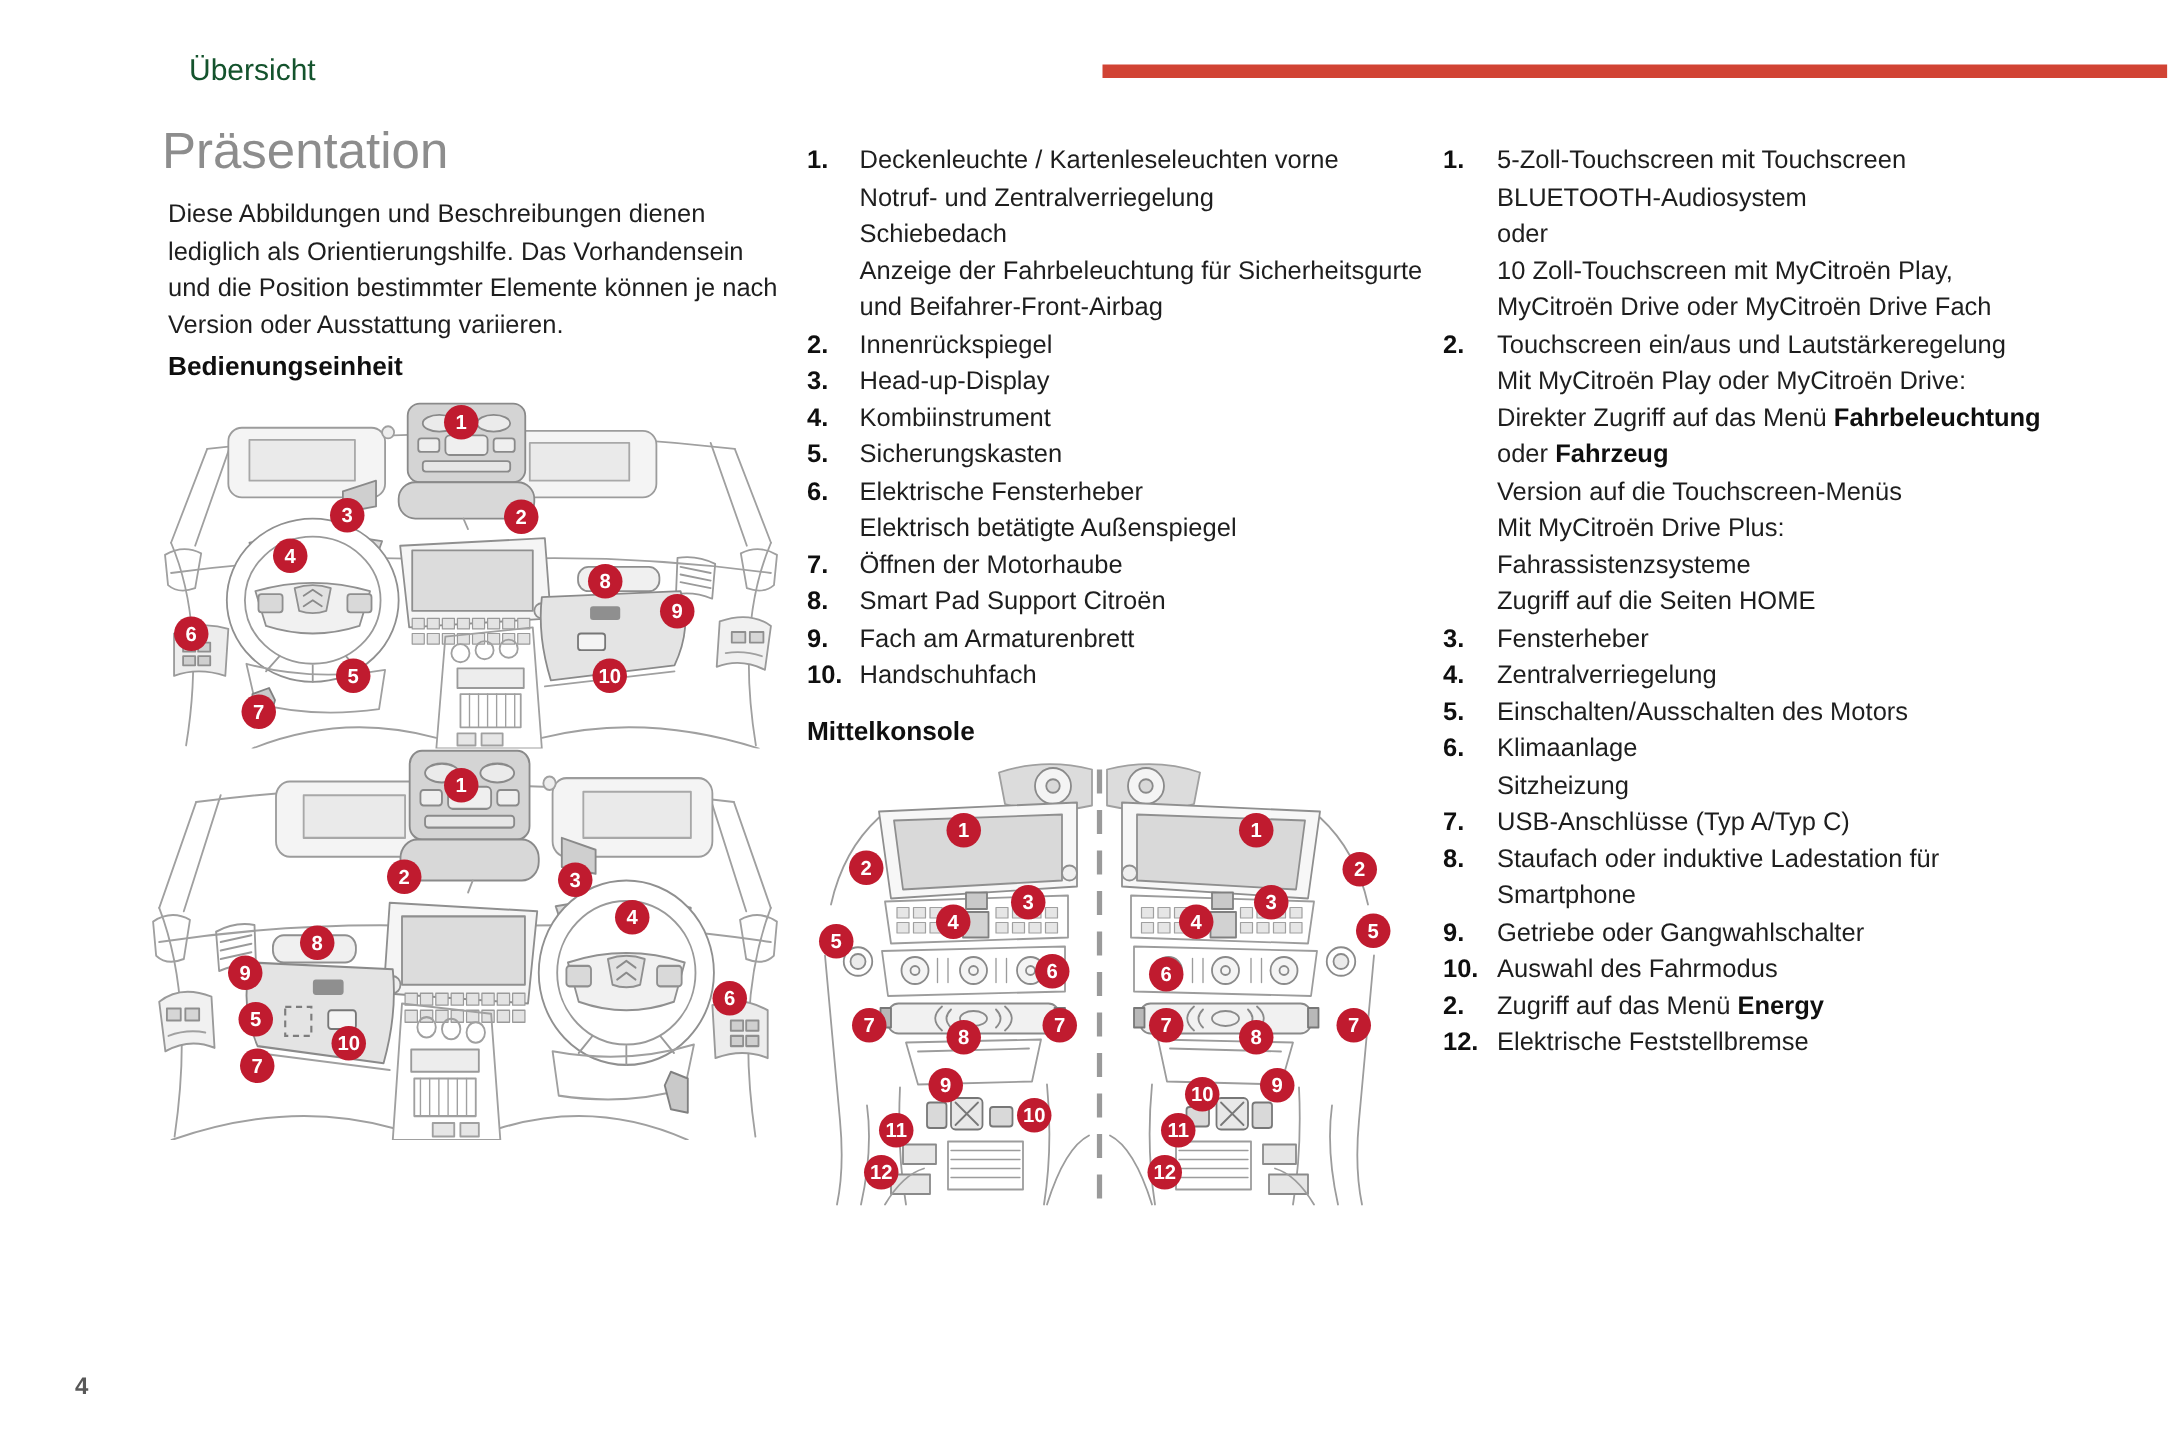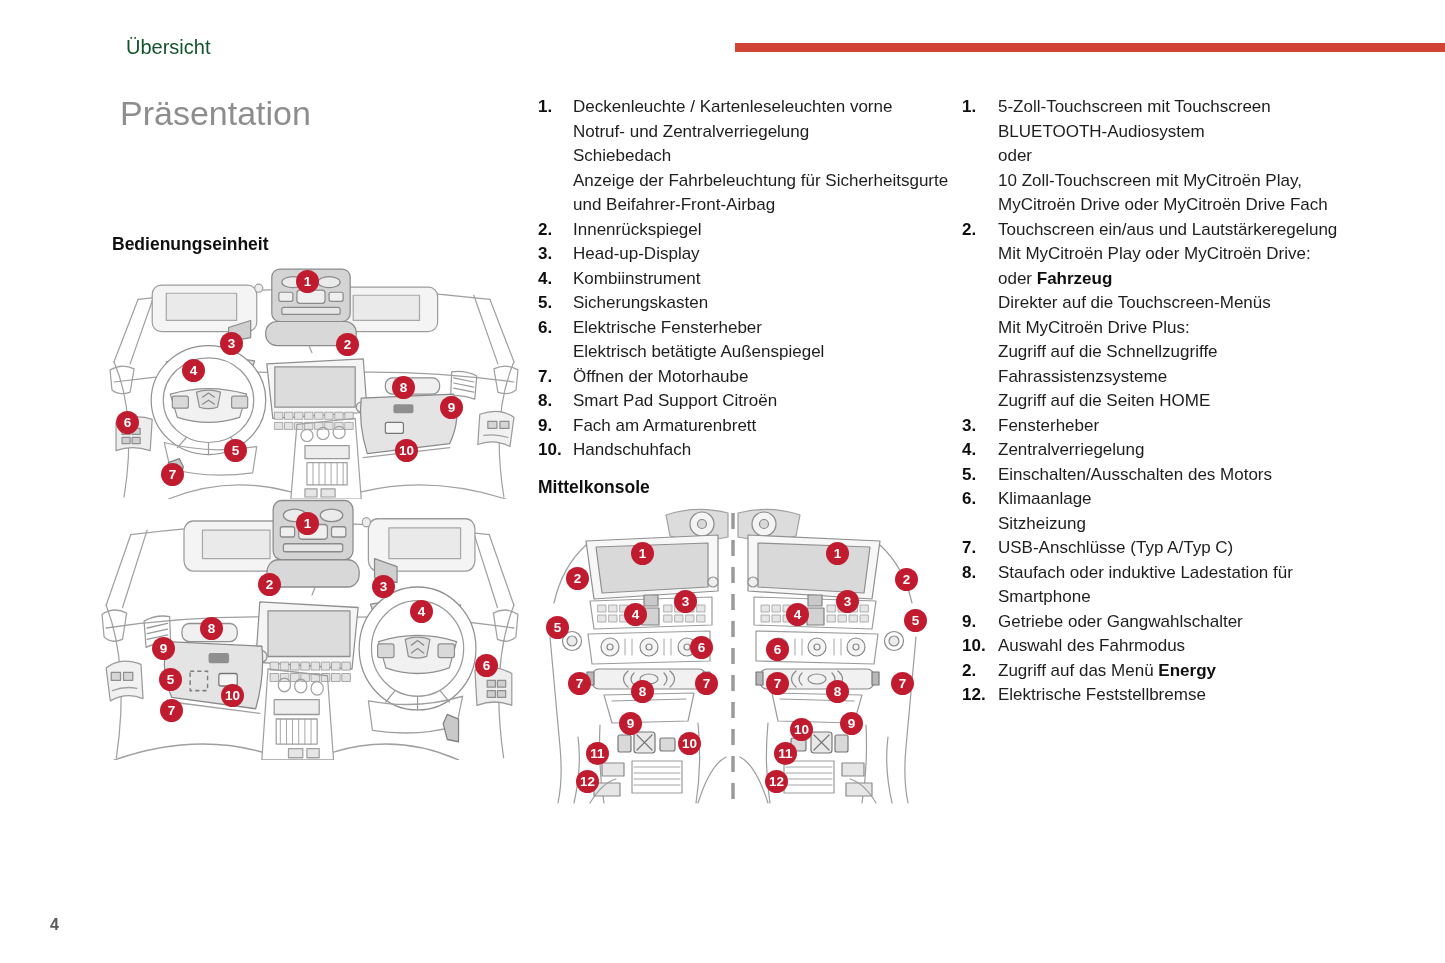--- a/index.html
+++ b/index.html
@@ -1,20 +1,20 @@
 <!DOCTYPE html>
 <html><head>
 <meta charset="utf-8">
 <style>
   html,body{margin:0;padding:0;background:#ffffff;}
   .page{position:relative;width:1445px;height:963px;background:#ffffff;overflow:hidden;
         font-family:"Liberation Sans","DejaVu Sans",sans-serif;color:#1e1e1e;}
   .runhead{position:absolute;left:126px;top:36px;font-size:20px;color:#14532d;}
   .accent-bar{position:absolute;left:735px;top:43px;width:710px;height:9px;background:#d14334;}
-  .page-title{position:absolute;left:108px;top:82px;font-size:34px;font-weight:400;color:#8d8d8d;margin:12px;}
+  .page-title{position:absolute;left:108px;top:82px;font-size:34px;font-weight:400;color:#8d8d8d;margin:0;}
   .intro{position:absolute;left:112px;top:131px;font-size:17px;line-height:24.5px;color:#1e1e1e;white-space:nowrap;}
   .sec-head{position:absolute;font-size:17.5px;font-weight:700;color:#0f0f0f;margin:0;}
   .h-bedienung{left:112px;top:234px;}
   .h-mittel{left:538px;top:477px;}
   .diagram{position:absolute;}
   .diagram svg{display:block;width:100%;height:100%;}
   .callout{position:absolute;width:23px;height:23px;border-radius:50%;color:#ffffff;
            font-size:13.5px;font-weight:700;display:flex;align-items:center;justify-content:center;
            background:#c01b2f;line-height:1;}
   .col-list{position:absolute;font-size:17px;line-height:24.5px;color:#1e1e1e;}
@@ -162,20 +162,26 @@
         <rect x="64" y="276" width="26" height="13" fill="#e6e6e6" stroke="#8a8a8a"></rect>
         <path d="M168 296 Q180 258 196 250 M60 296 Q72 276 86 272"></path>
       </g>
     </defs>
   </svg>
 
   <div class="runhead">Übersicht</div>
   <div class="accent-bar" style="background: rgb(209, 67, 52);"></div>
 
   <h1 class="page-title">Präsentation</h1>
+  <div class="intro" id="intro">
+      <div>Diese Abbildungen und Beschreibungen dienen</div>
+      <div>lediglich als Orientierungshilfe. Das Vorhandensein</div>
+      <div>und die Position bestimmter Elemente können je nach</div>
+      <div>Version oder Ausstattung variieren.</div>
+    </div>
   <h2 class="sec-head h-bedienung">Bedienungseinheit</h2>
 
   <div class="diagram" id="diagram-lhd" style="left:108px;top:265px;width:412px;height:234px;">
     <svg viewBox="0 0 410 232" preserveAspectRatio="none">
       <use href="#dashArt"></use>
     </svg>
   <div class="callout" style="left: 188px; top: 5px; background: rgb(192, 27, 47);">1</div>
       <div class="callout" style="left: 112px; top: 67px; background: rgb(192, 27, 47);">3</div>
       <div class="callout" style="left: 228px; top: 68px; background: rgb(192, 27, 47);">2</div>
       <div class="callout" style="left: 74px; top: 94px; background: rgb(192, 27, 47);">4</div>
@@ -320,24 +326,24 @@
           <div>oder</div>
           <div>10 Zoll-Touchscreen mit MyCitroën Play,</div>
           <div>MyCitroën Drive oder MyCitroën Drive Fach</div>
         </div>
       </div>
       <div class="li">
         <span class="num">2.</span>
         <div class="txt">
           <div>Touchscreen ein/aus und Lautstärkeregelung</div>
           <div>Mit MyCitroën Play oder MyCitroën Drive:</div>
+          <div>Direkter Zugriff auf das Menü <b>Fahrbeleuchtung</b></div>
           <div>oder <b>Fahrzeug</b></div>
-          <div>Direkter auf die Touchscreen-Menüs</div>
+          <div>Version auf die Touchscreen-Menüs</div>
           <div>Mit MyCitroën Drive Plus:</div>
-          <div>Zugriff auf die Schnellzugriffe</div>
           <div>Fahrassistenzsysteme</div>
           <div>Zugriff auf die Seiten HOME</div>
         </div>
       </div>
       <div class="li">
         <span class="num">3.</span>
         <div class="txt">
           <div>Fensterheber</div>
         </div>
       </div>

